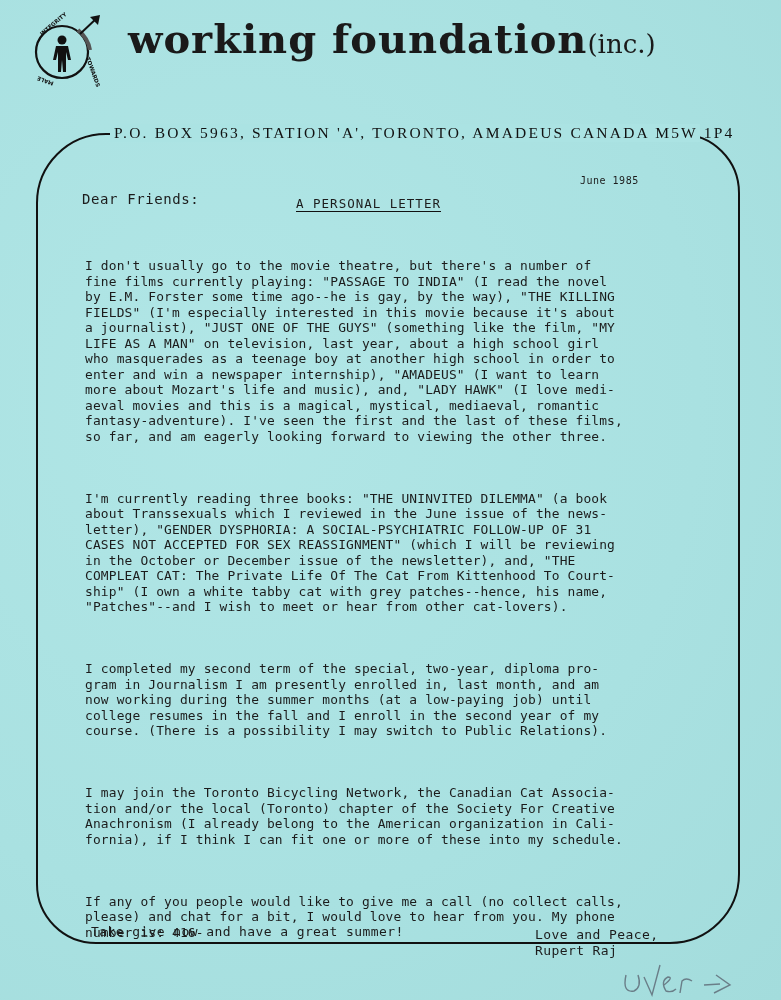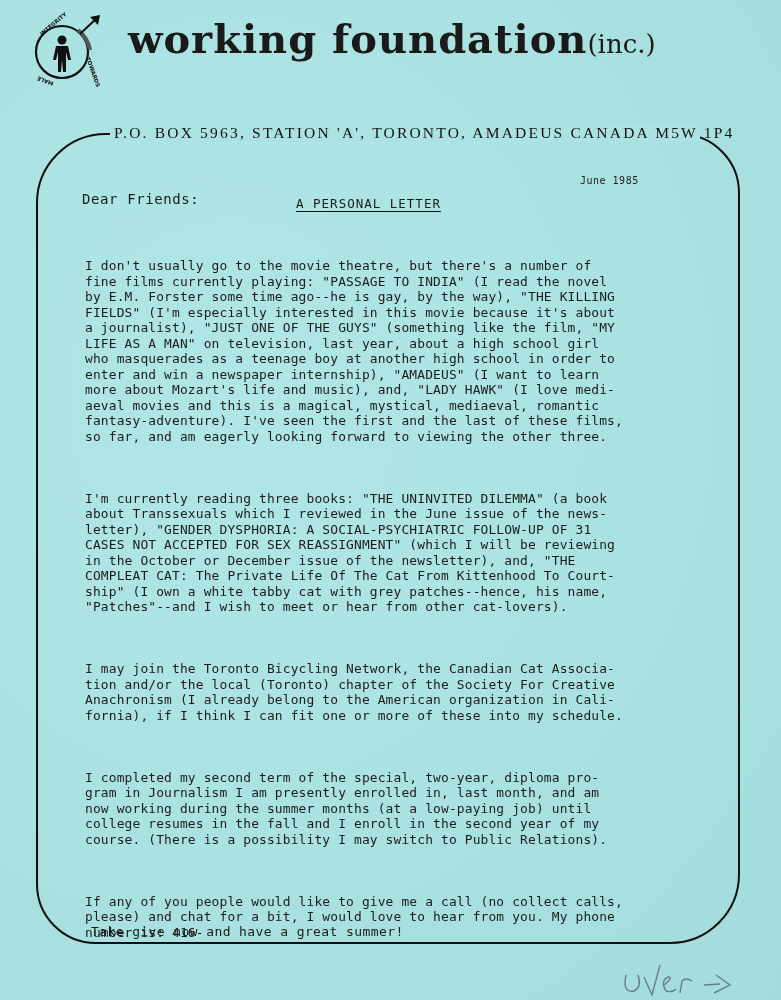--- a/index.html
+++ b/index.html
@@ -109,35 +109,37 @@
 fantasy-adventure). I've seen the first and the last of these films,
 so far, and am eagerly looking forward to viewing the other three.</div>
     <div class="para">I'm currently reading three books: "THE UNINVITED DILEMMA" (a book
 about Transsexuals which I reviewed in the June issue of the news-
 letter), "GENDER DYSPHORIA: A SOCIAL-PSYCHIATRIC FOLLOW-UP OF 31
 CASES NOT ACCEPTED FOR SEX REASSIGNMENT" (which I will be reviewing
 in the October or December issue of the newsletter), and, "THE
 COMPLEAT CAT: The Private Life Of The Cat From Kittenhood To Court-
 ship" (I own a white tabby cat with grey patches--hence, his name,
 "Patches"--and I wish to meet or hear from other cat-lovers).</div>
-    <div class="para">I may join the Toronto Bicycling Network, the Canadian Cat Associa-
-tion and/or the local (Toronto) chapter of the Society For Creative
-Anachronism (I already belong to the American organization in Cali-
-fornia), if I think I can fit one or more of these into my schedule.</div>
     <div class="para">I completed my second term of the special, two-year, diploma pro-
 gram in Journalism I am presently enrolled in, last month, and am
 now working during the summer months (at a low-paying job) until
 college resumes in the fall and I enroll in the second year of my
 course. (There is a possibility I may switch to Public Relations).</div>
+    <div class="para">I may join the Toronto Bicycling Network, the Canadian Cat Associa-
+tion and/or the local (Toronto) chapter of the Society For Creative
+Anachronism (I already belong to the American organization in Cali-
+fornia), if I think I can fit one or more of these into my schedule.</div>
     <div class="para"><span>If any of you people would like to give me a call (no collect calls,
 please) and chat for a bit, I would love to hear from you. My phone
 number is: 416-</span></div>
   </div>
 
   <div class="closing">Take give now and have a great summer!</div>
+  <div class="signoff">Love and Peace,
+Rupert Raj</div>
 
   <svg class="handwriting" viewBox="0 0 130 36">
     <path d="M6 12 Q2 30 14 28 Q22 24 18 12" fill="none" stroke="#6a7e88" stroke-width="1.4"></path>
     <path d="M24 14 L32 32 L40 2" fill="none" stroke="#6a7e88" stroke-width="1.4"></path>
     <path d="M44 22 Q54 14 48 14 Q40 18 46 28 Q52 30 56 26" fill="none" stroke="#6a7e88" stroke-width="1.4"></path>
     <path d="M60 30 L62 18 Q66 14 72 18" fill="none" stroke="#6a7e88" stroke-width="1.4"></path>
     <path d="M84 22 L100 21" fill="none" stroke="#6a7e88" stroke-width="1.4"></path>
     <path d="M96 12 L110 22 L94 30" fill="none" stroke="#6a7e88" stroke-width="1.4"></path>
   </svg>
 </div>

